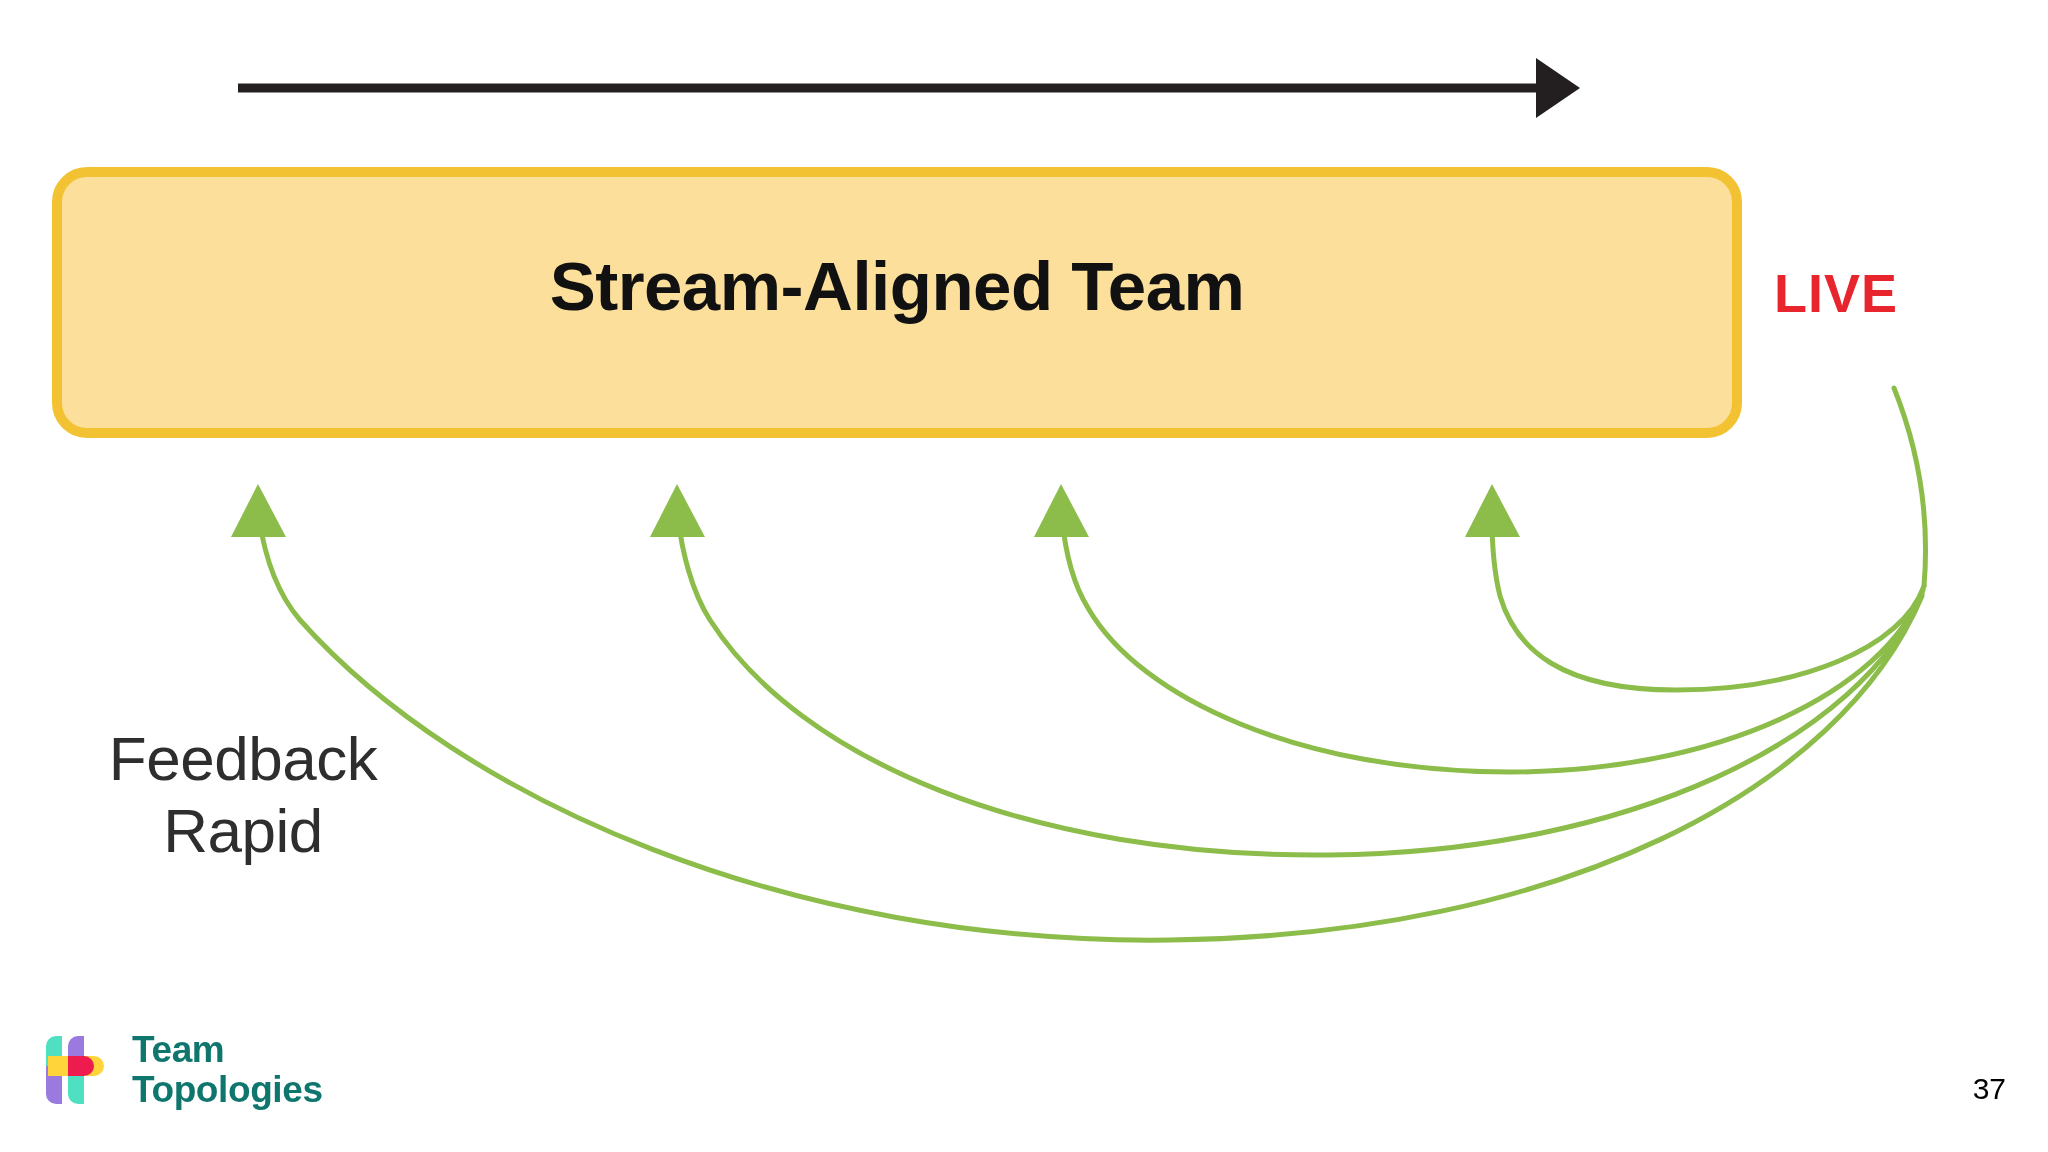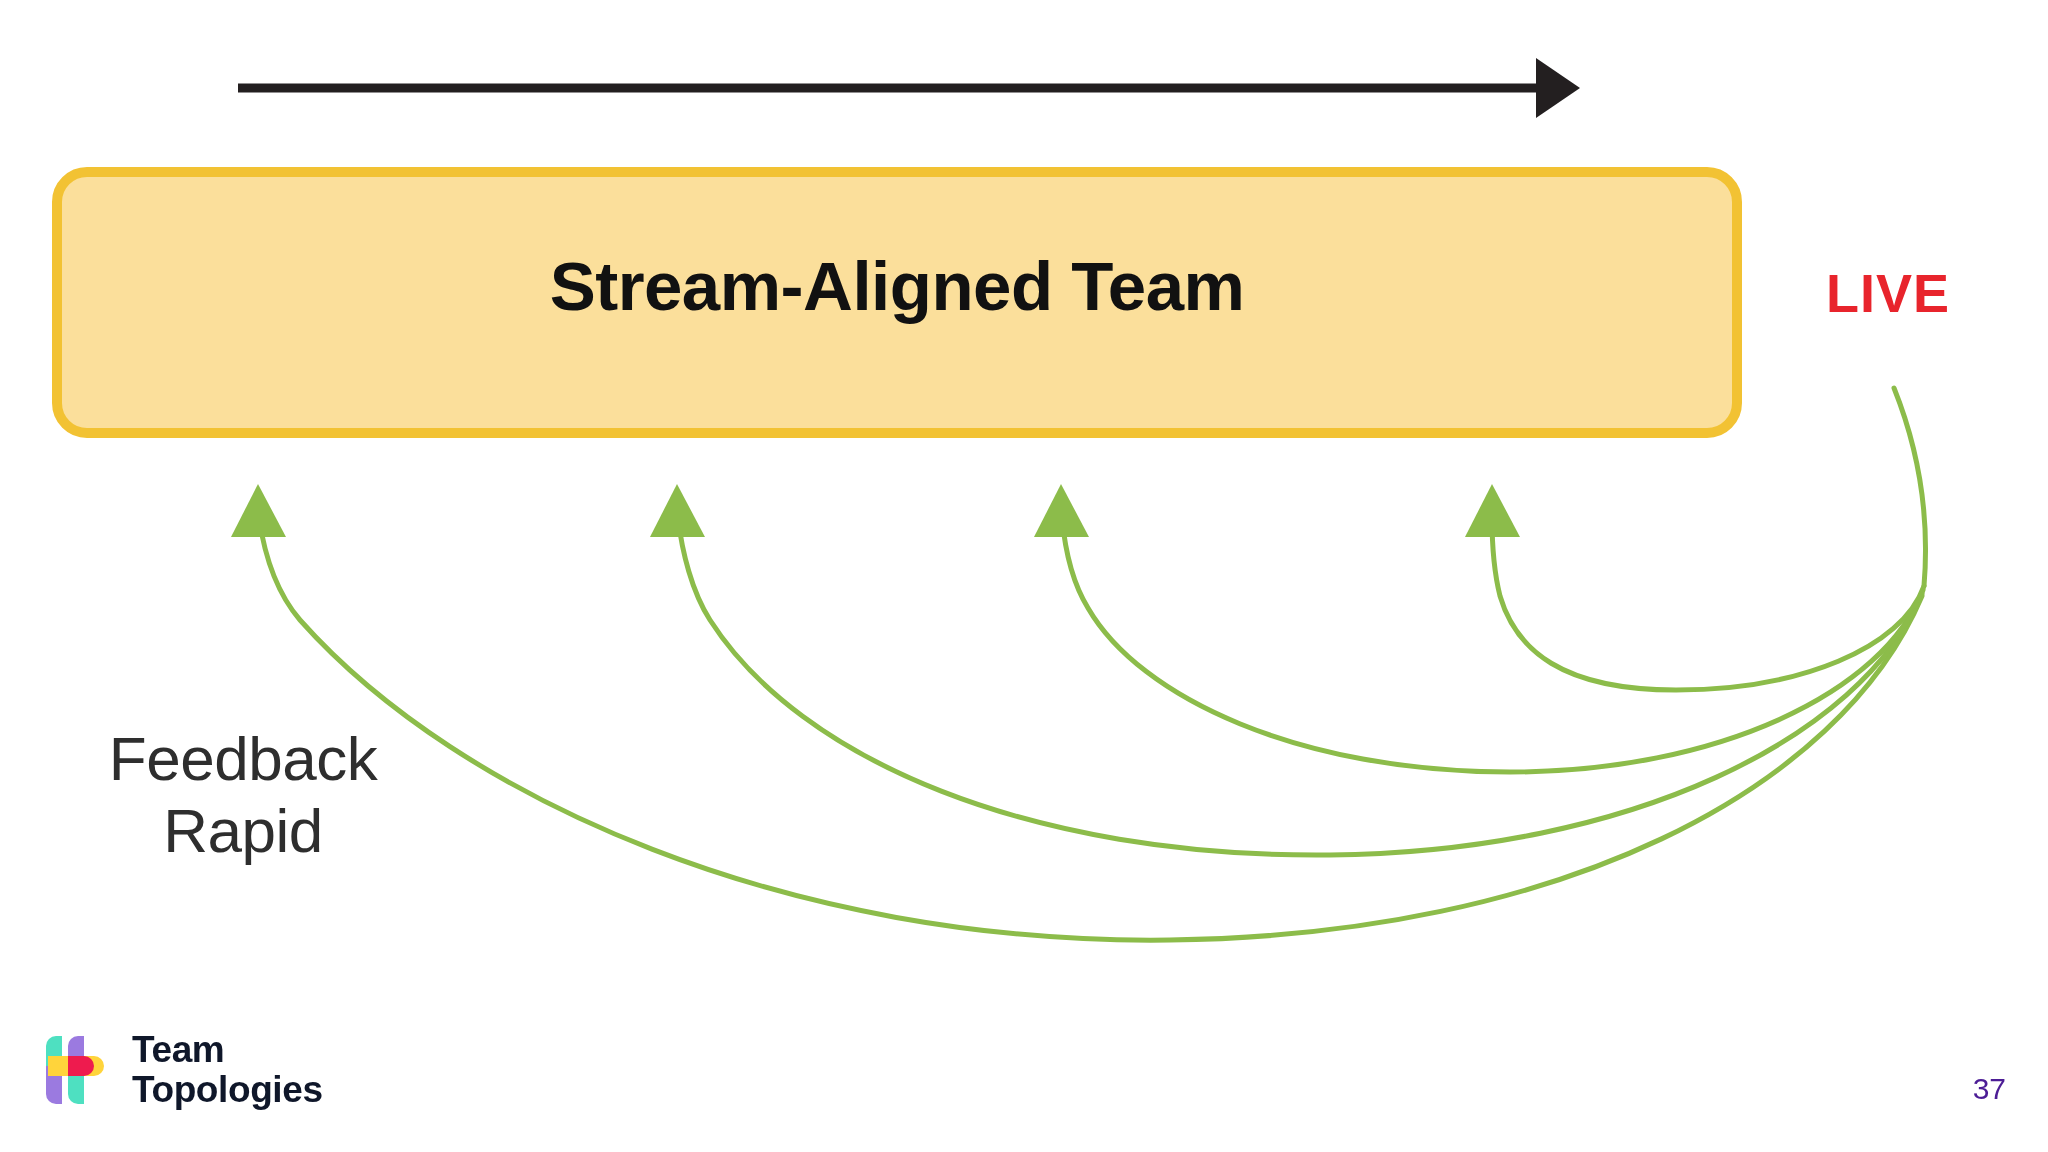--- a/index.html
+++ b/index.html
@@ -68,21 +68,21 @@
     font-family: "Liberation Sans", sans-serif;
     font-weight: bold;
     font-size: 69px;
     letter-spacing: -0.5px;
     color: #111111;
     white-space: nowrap;
   }
 
   .live-label {
     position: absolute;
-    left: 1826px;
+    left: 1774px;
     top: 262px;
     font-family: "Liberation Sans", sans-serif;
     font-weight: bold;
     font-size: 54px;
     letter-spacing: 1px;
     color: #e8242c;
     white-space: nowrap;
   }
 
   .rapid-feedback-label {
@@ -112,32 +112,32 @@
   .brand-mark {
     width: 68px;
     height: 72px;
     flex: 0 0 auto;
   }
   .brand-text {
     font-family: "Liberation Sans", sans-serif;
     font-weight: bold;
     font-size: 37px;
     line-height: 1.08;
-    color: #0f172a;
+    color: #0f766e;
     letter-spacing: -0.4px;
   }
   .brand-text span { display: block; }
 
   .page-number {
     position: absolute;
     right: 42px;
     top: 1072px;
     font-family: "Liberation Sans", sans-serif;
     font-size: 30px;
-    color: #4c1d95;
+    color: #000000;
   }
 </style>
 </head>
 <body>
 
 <div id="slide">
 
   <svg id="slide-svg" viewBox="0 0 2048 1152">
 
     <g>

